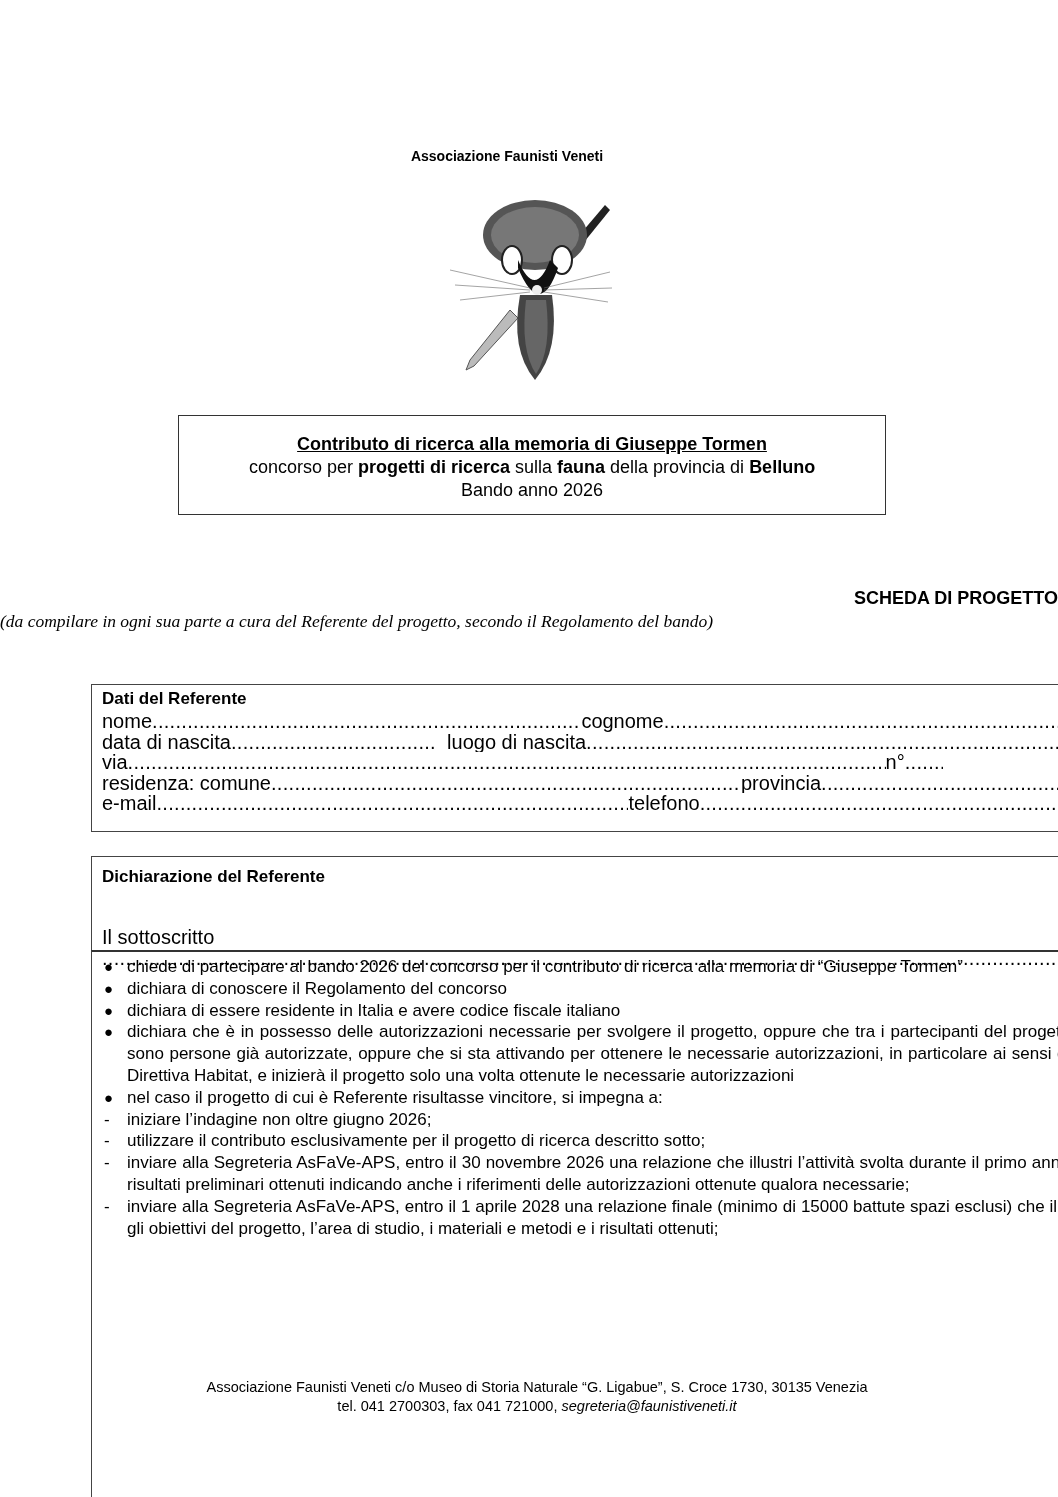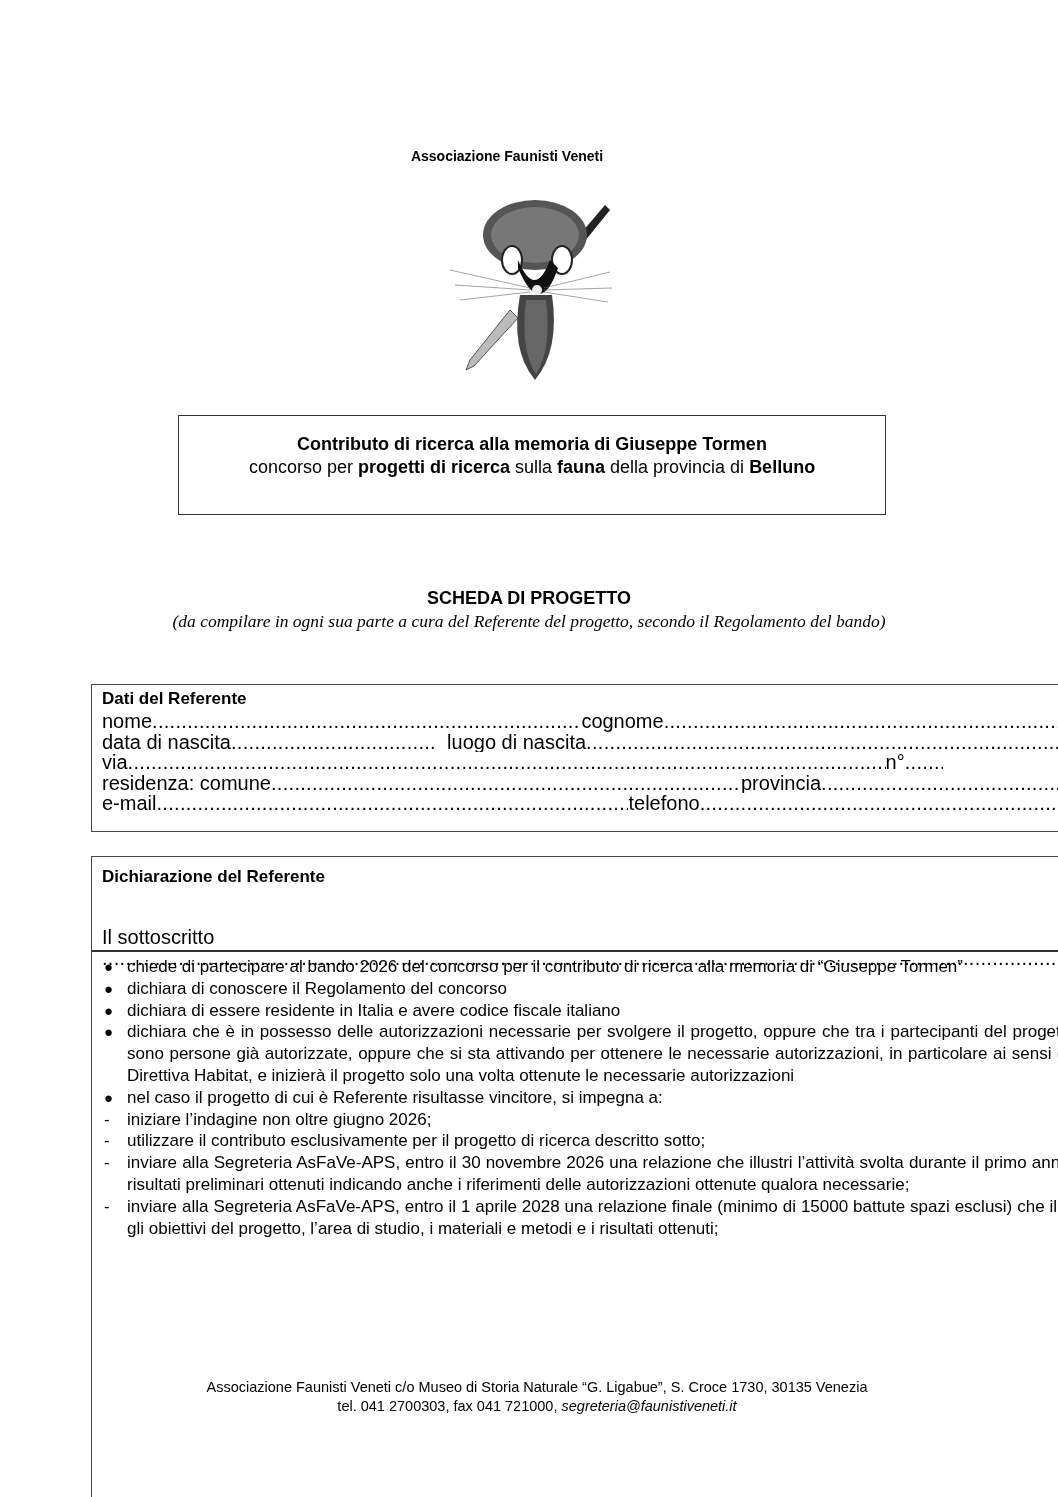--- a/index.html
+++ b/index.html
@@ -16,29 +16,29 @@
   }
   .logo {
     position: absolute; left: 440px; top: 190px; width: 180px; height: 195px;
   }
   .title-box {
     position: absolute; left: 178px; top: 415px; width: 708px; height: 100px;
     border: 1.5px solid #333;
     text-align: center; font-size: 18px; line-height: 23px;
     padding-top: 17px;
   }
-  .title-box .t1 { font-weight: bold; }
+  .title-box .t1 { font-weight: bold; text-decoration: underline; }
   .title-box b { font-weight: bold; }
   .scheda-title {
     position: absolute; left: 0; width: 1058px; top: 588px;
-    text-align: center; font-weight: bold; font-size: 18px;
+    text-align: right; font-weight: bold; font-size: 18px;
   }
   .scheda-sub {
     position: absolute; left: 0; width: 1058px; top: 611px;
-    text-align: center; font-family: "Liberation Serif", serif; font-style: italic; font-size: 17.5px;
+    font-family: "Liberation Serif", serif; font-style: italic; font-size: 17.5px;
   }
   .box {
     position: absolute; left: 91px; width: 1013px;
     border: 1.3px solid #444;
   }
   .box-dati { top: 684px; height: 148px; padding: 2px 10px 0 10px; }
   .box-head { font-weight: bold; font-size: 17px; line-height: 24px; }
   .field-line {
     font-size: 20px; line-height: 20.5px; white-space: nowrap; overflow: hidden;
     display: flex;
@@ -100,20 +100,21 @@
       <path d="M104 100 L172 98"></path>
       <path d="M104 102 L168 112"></path>
   </g>
 </svg>
 
 <div class="title-box">
   <div class="t1">Contributo di ricerca alla memoria di Giuseppe Tormen</div>
   <div>
     <span>concorso per </span><b>progetti di ricerca</b><span> sulla </span><b>fauna</b><span> della provincia di </span><b>Belluno</b>
   </div>
+  <div>Bando anno 2026</div>
 </div>
 
 <div class="scheda-title">SCHEDA DI PROGETTO</div>
 <div class="scheda-sub">(da compilare in ogni sua parte a cura del Referente del progetto, secondo il Regolamento del bando)</div>
 
 <div class="box box-dati">
   <div class="box-head">Dati del Referente</div>
   <div class="field-line">
     <span class="lbl">nome </span>
     <span class="dots"></span>

